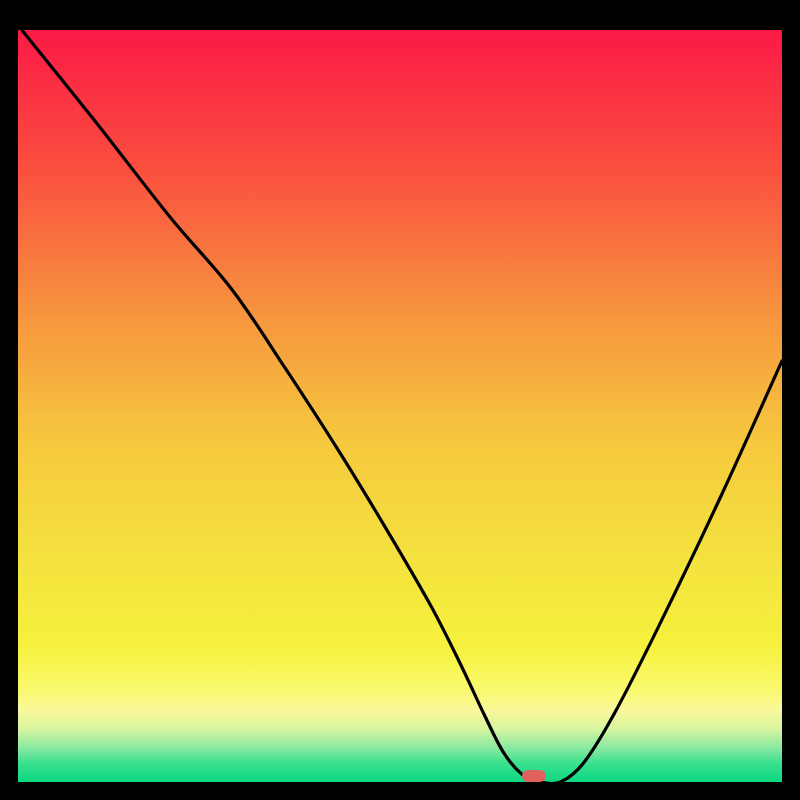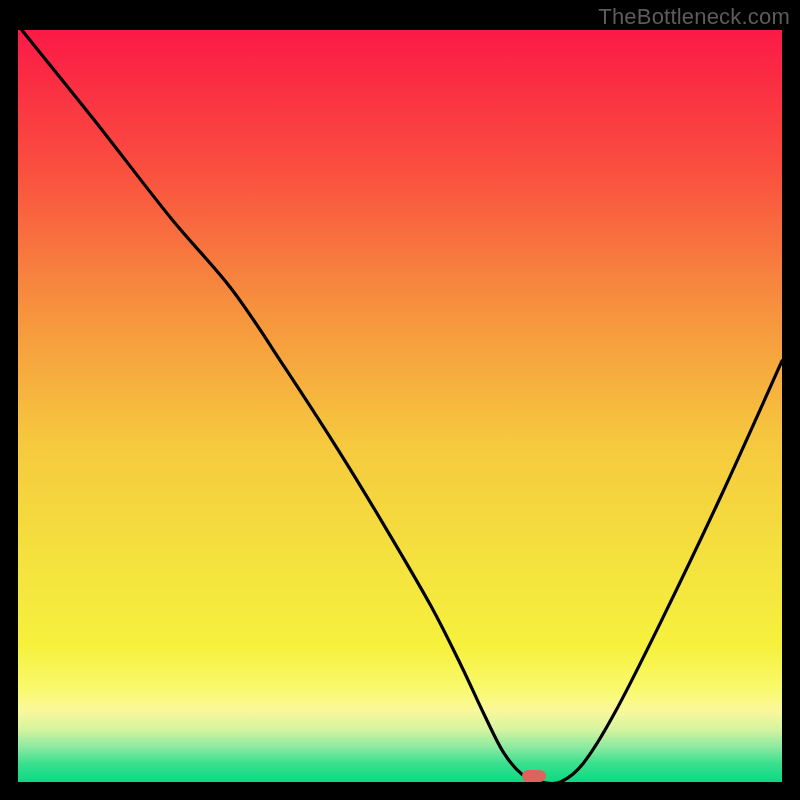--- a/index.html
+++ b/index.html
@@ -49,21 +49,20 @@
     border-radius: 6px;
     background: #e0625e;
     z-index: 5;
   }
 </style>
 </head>
 <body>
 
 <div class="canvas">
 
-  <div class="watermark">TheBottleneck.com</div>
 
   <div class="plot-outer">
     <svg class="plot" viewBox="0 0 764 752" preserveAspectRatio="none">
       <defs>
         <linearGradient id="bg-grad" x1="0" y1="0" x2="0" y2="1">
         <stop offset="0%" stop-color="#fb1a46"></stop>
             <stop offset="18%" stop-color="#fa4d3f"></stop>
             <stop offset="38%" stop-color="#f6953e"></stop>
             <stop offset="55.00000000000001%" stop-color="#f6c93e"></stop>
             <stop offset="70%" stop-color="#f4e13e"></stop>

